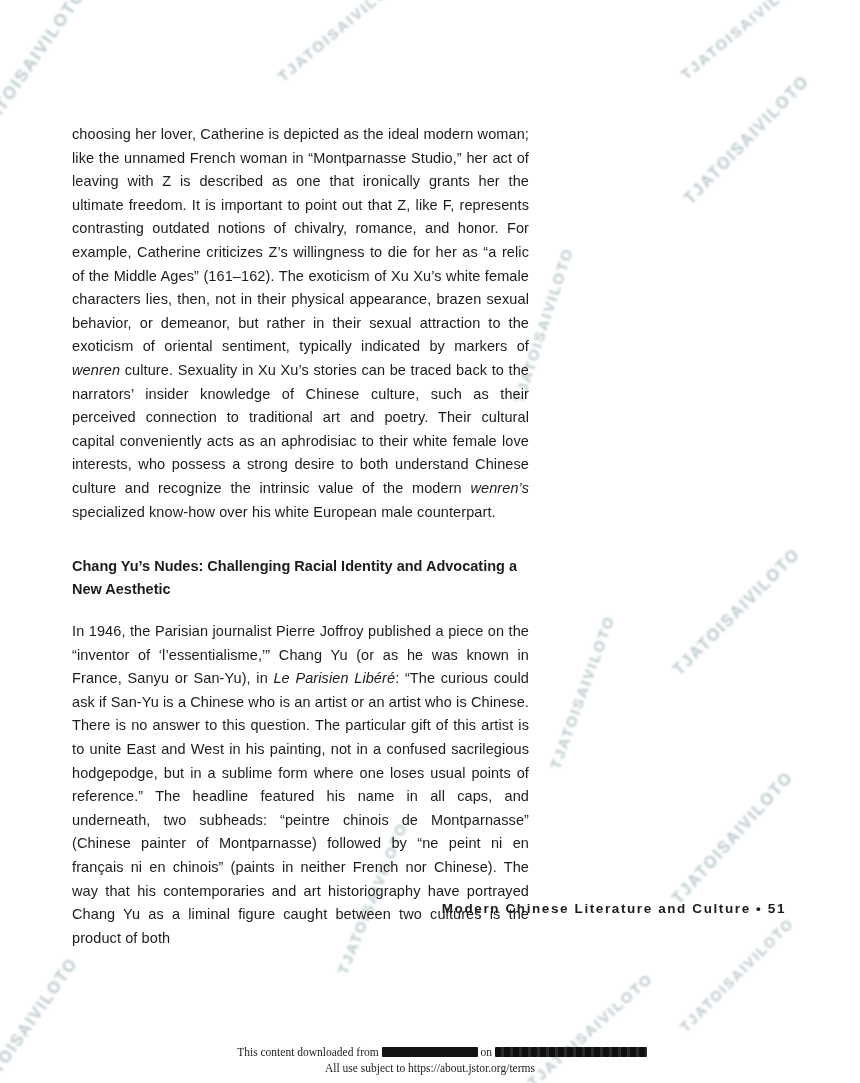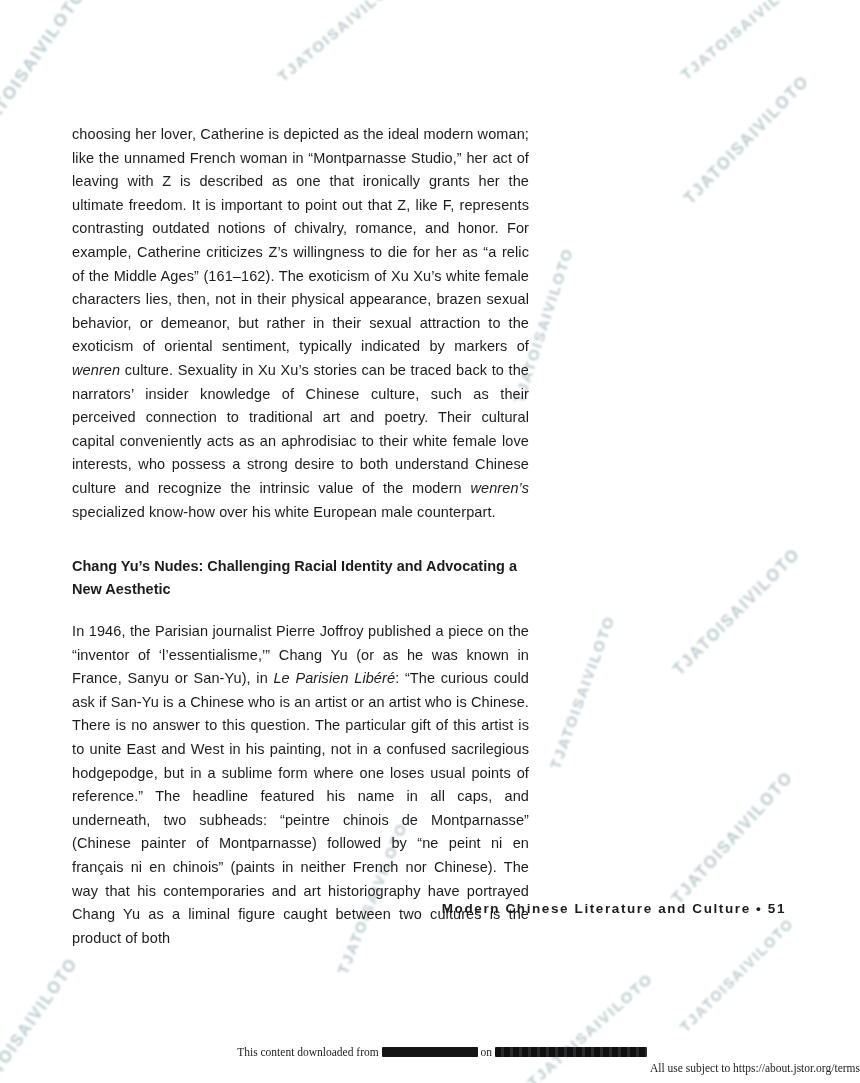--- a/index.html
+++ b/index.html
@@ -42,21 +42,21 @@
   }
   .jstor-footer {
     position: absolute;
     left: 0; right: 0;
     text-align: center;
     font-family: "Liberation Serif", serif;
     font-size: 11.5px;
     color: #222;
   }
   .jstor-line1 { top: 1046px; padding-left: 24px; }
-  .jstor-line2 { top: 1062px; text-align: right; }
+  .jstor-line2 { top: 1062px; }
   .redact {
     display: inline-block;
     height: 10px;
     background: #141414;
     vertical-align: baseline;
     position: relative;
     top: 1px;
     border-radius: 1px;
   }
   .redact-ip { width: 96px; }

